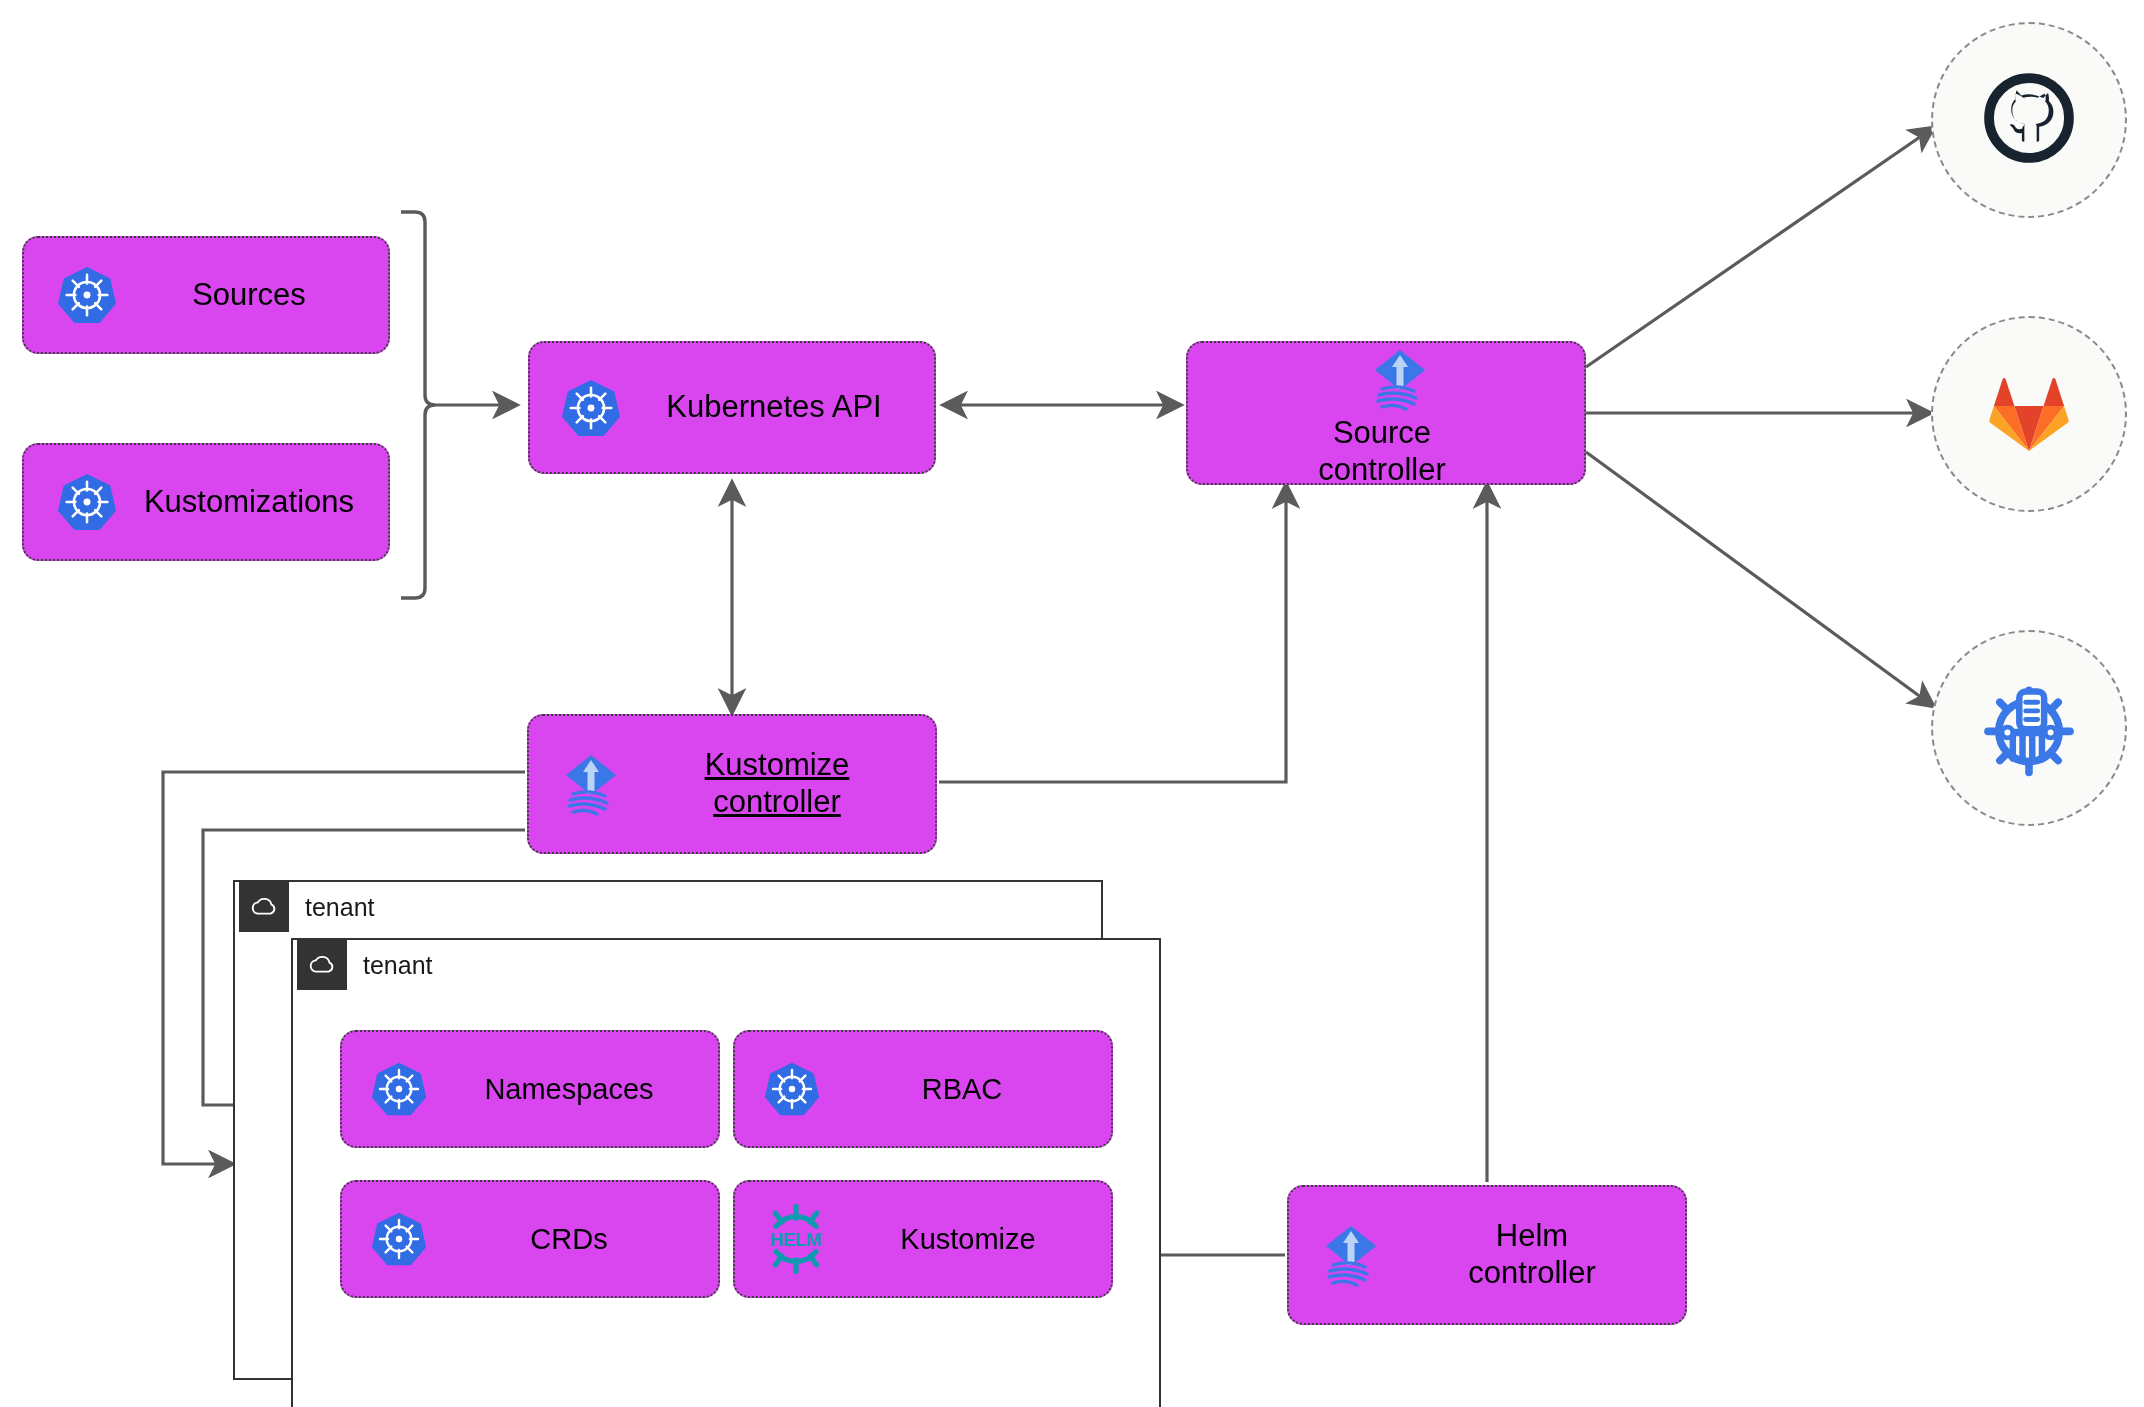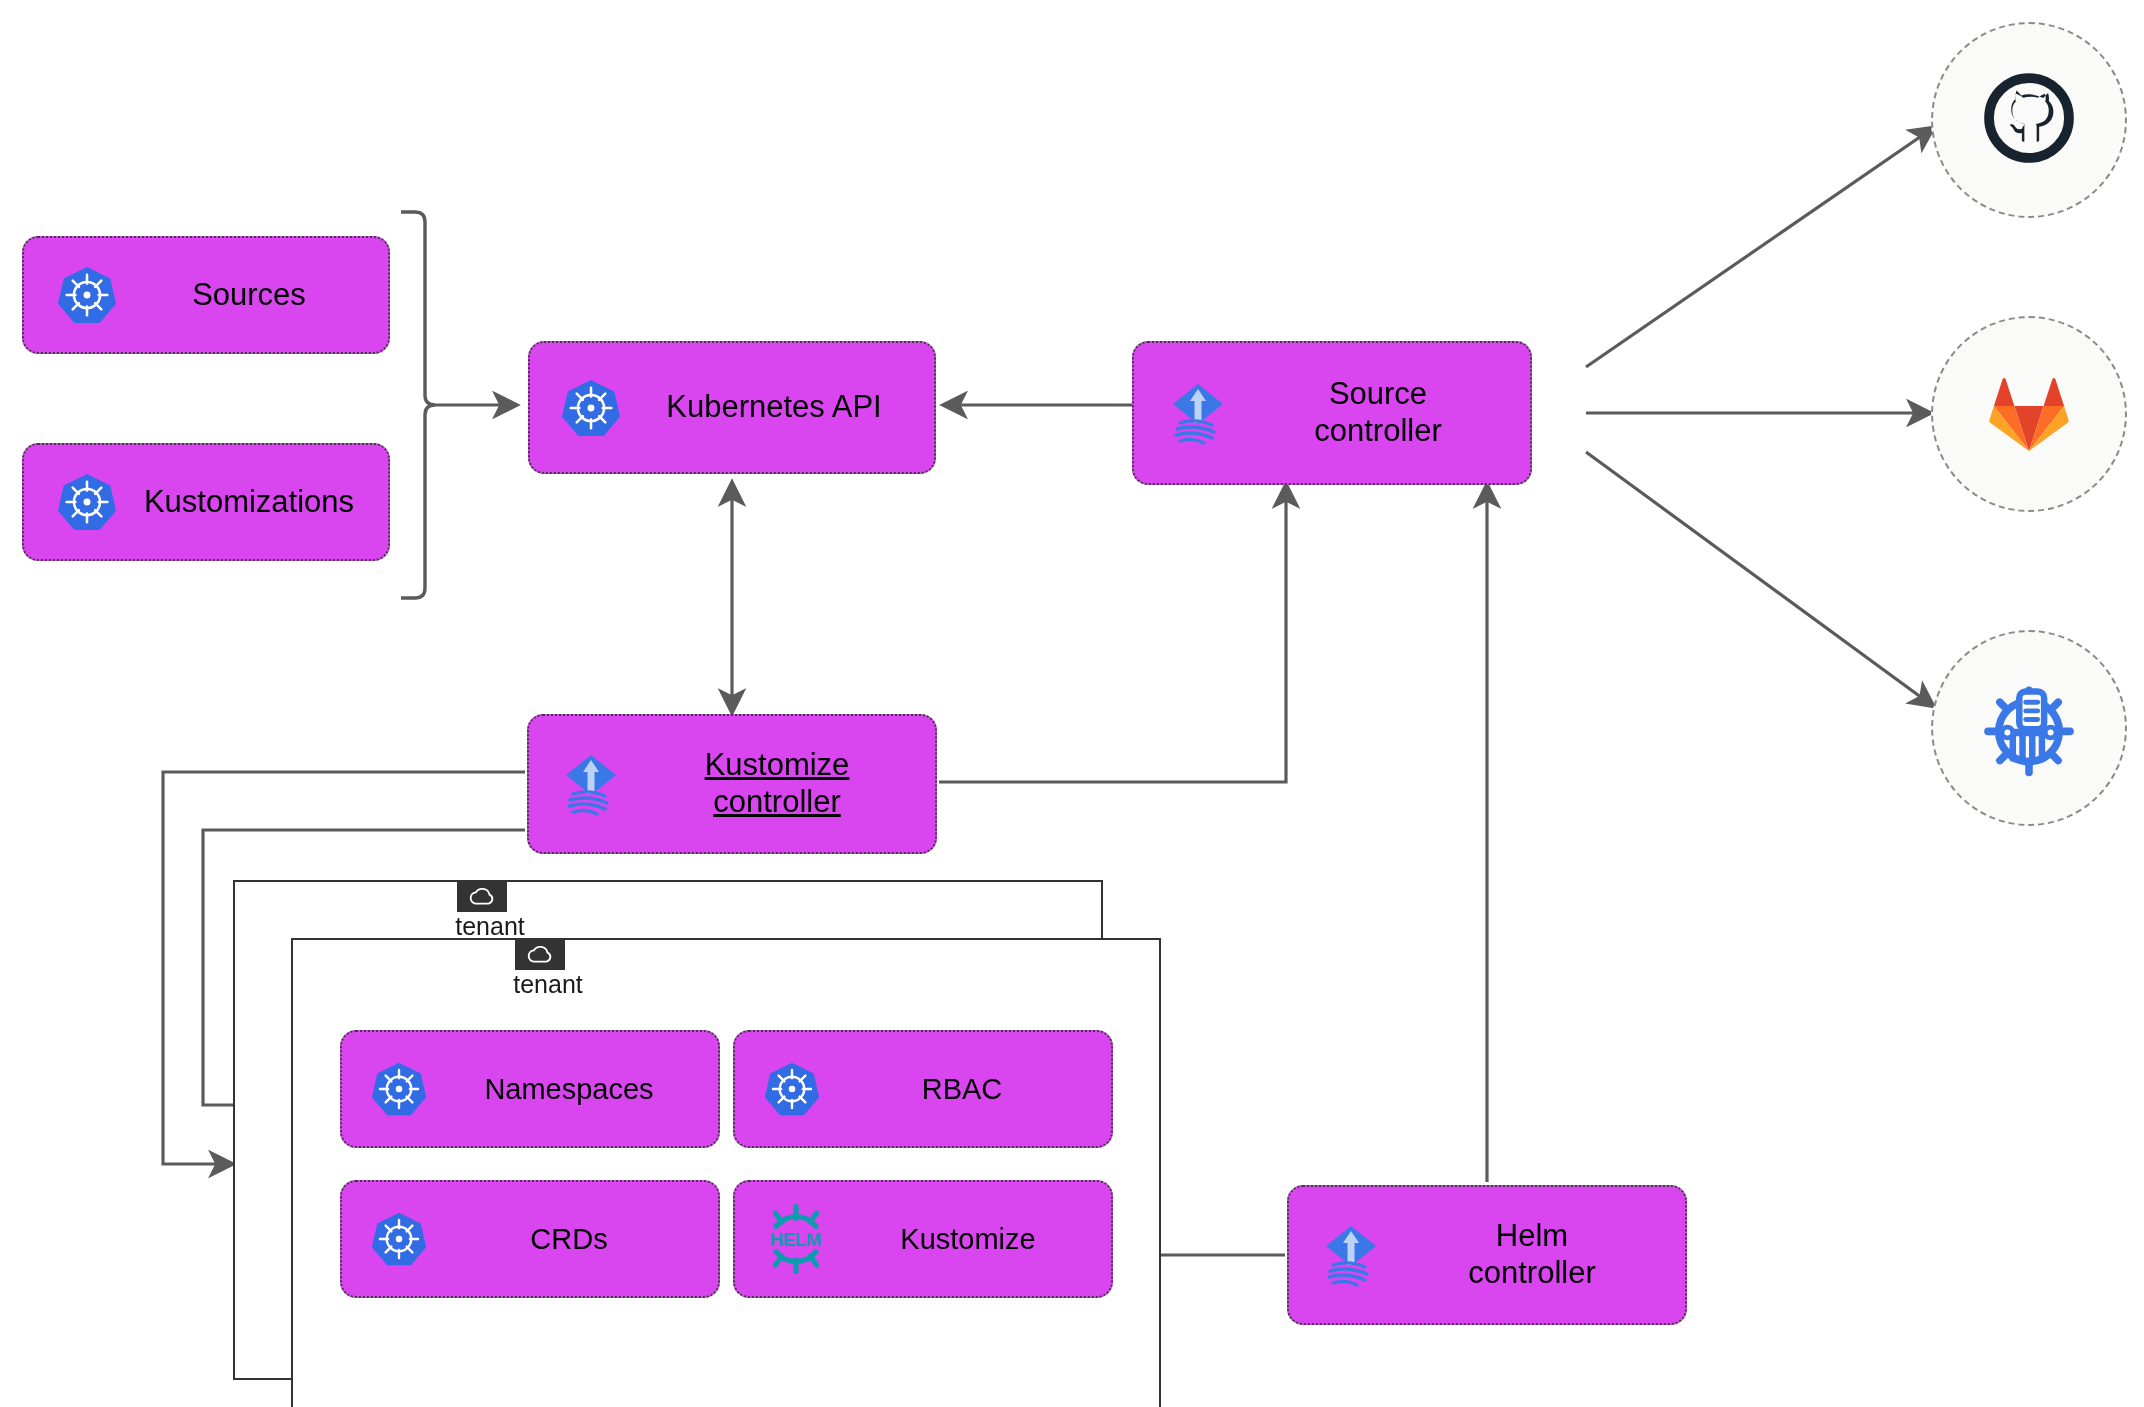--- a/index.html
+++ b/index.html
@@ -68,27 +68,26 @@
   
   .tenant-box {
     position: absolute;
     box-sizing: border-box;
     border: 2px solid #333333;
     background: #ffffff;
     z-index: 2;
   }
   .tenant-tab {
     position: absolute;
-    left: 12px;
+    left: 4px;
     top: 0;
     height: 50px;
     display: flex;
     align-items: center;
     background: #ffffff;
-    flex-direction: column;
   }
   .tenant-tab .tab-icon {
     width: 50px;
     height: 50px;
     background: #333333;
     display: flex;
     align-items: center;
     justify-content: center;
   }
   .tenant-tab .tab-label {
@@ -200,21 +199,21 @@
             <path d="M40.4 40.4 L46.8 46.8"></path>
           <path d="M46.8 17.2 L40.4 23.6"></path>
             <path d="M23.6 40.4 L17.2 46.8"></path>
         </g>
         <circle cx="32" cy="32" r="3.6" fill="#ffffff"></circle>
       </svg>
     </span>
     <span class="nlabel">Kustomizations</span>
   </div>
 
-  <div class="node" style="left:1132px; top:341px; width:400px; height:144px;">
+  <div class="node" style="left:1186px; top:341px; width:400px; height:144px;flex-direction:column;">
     <span class="nicon" style="margin-left:28px;">
       <svg class="flux-icon" viewBox="0 0 72 72" xmlns="http://www.w3.org/2000/svg">
         <path d="M36 7 L61 27 L36 47 L11 27 Z" fill="#3B78E7"></path>
         <path d="M36 12 L44 24 L39.5 24 L39.5 46 L32.5 46 L32.5 24 L28 24 Z" fill="#BBD3F7"></path>
         <g stroke="#3B78E7" stroke-width="3.4" fill="none" stroke-linecap="round">
           <path d="M18 46 Q 34 41 50 48"></path>
           <path d="M15 52 Q 33 47 52 55"></path>
           <path d="M14 58 Q 32 53 50 61"></path>
           <path d="M18 64 Q 30 60 42 66"></path>
         </g>

